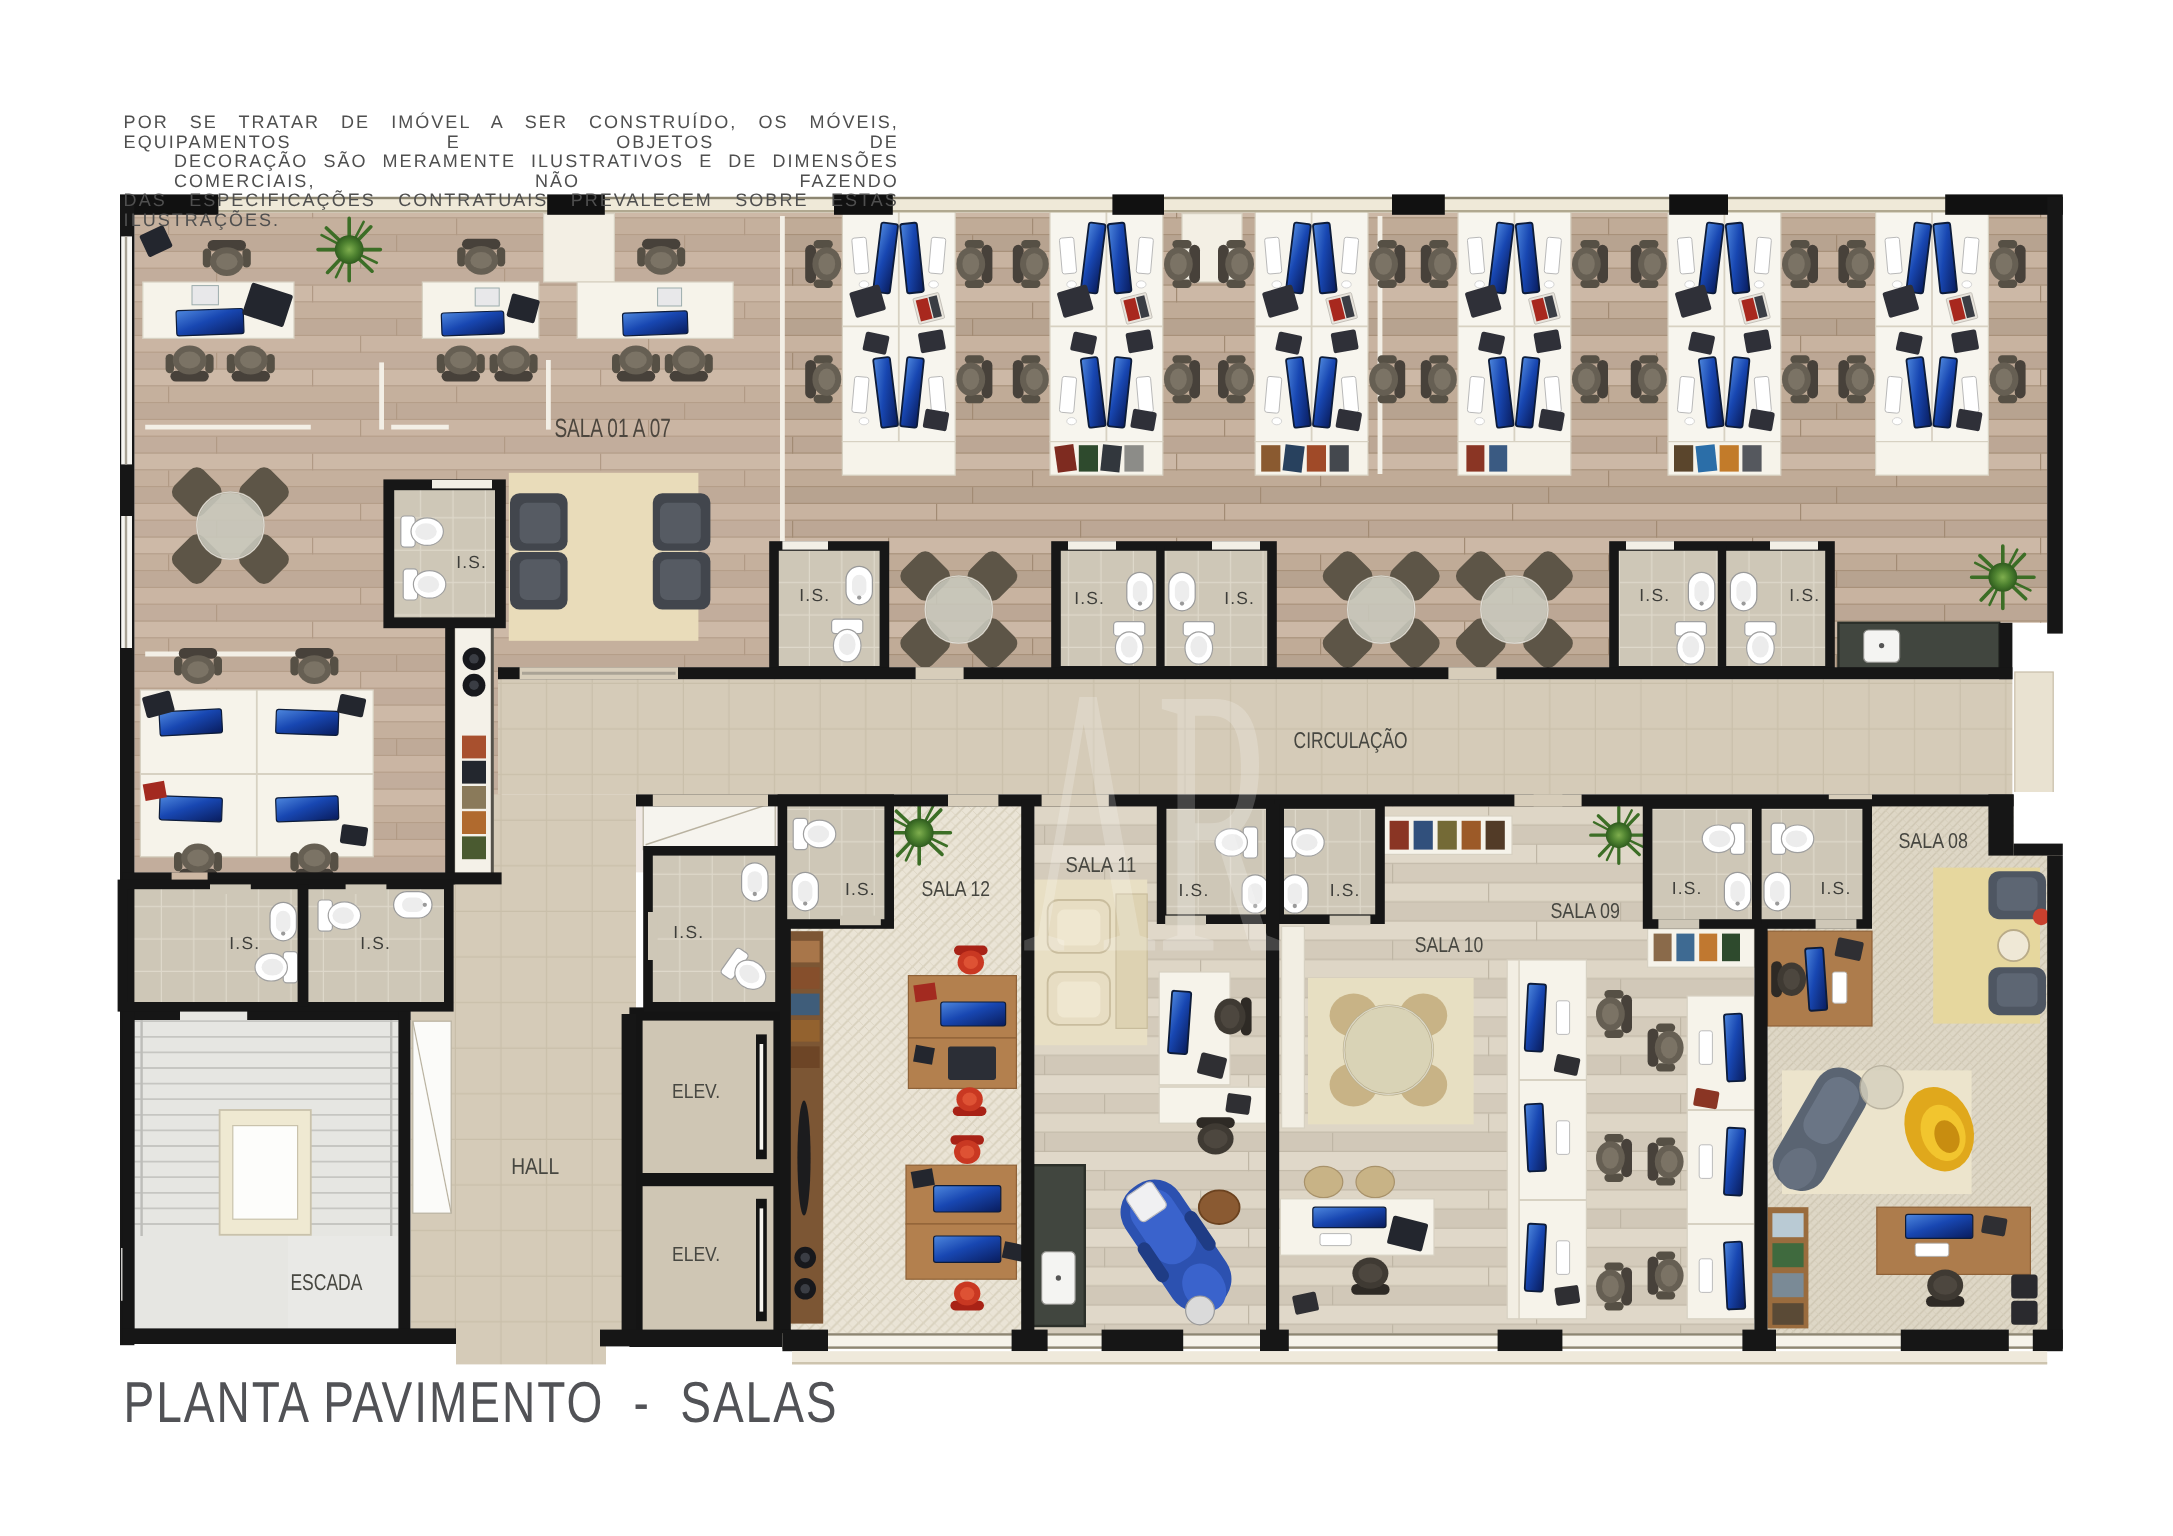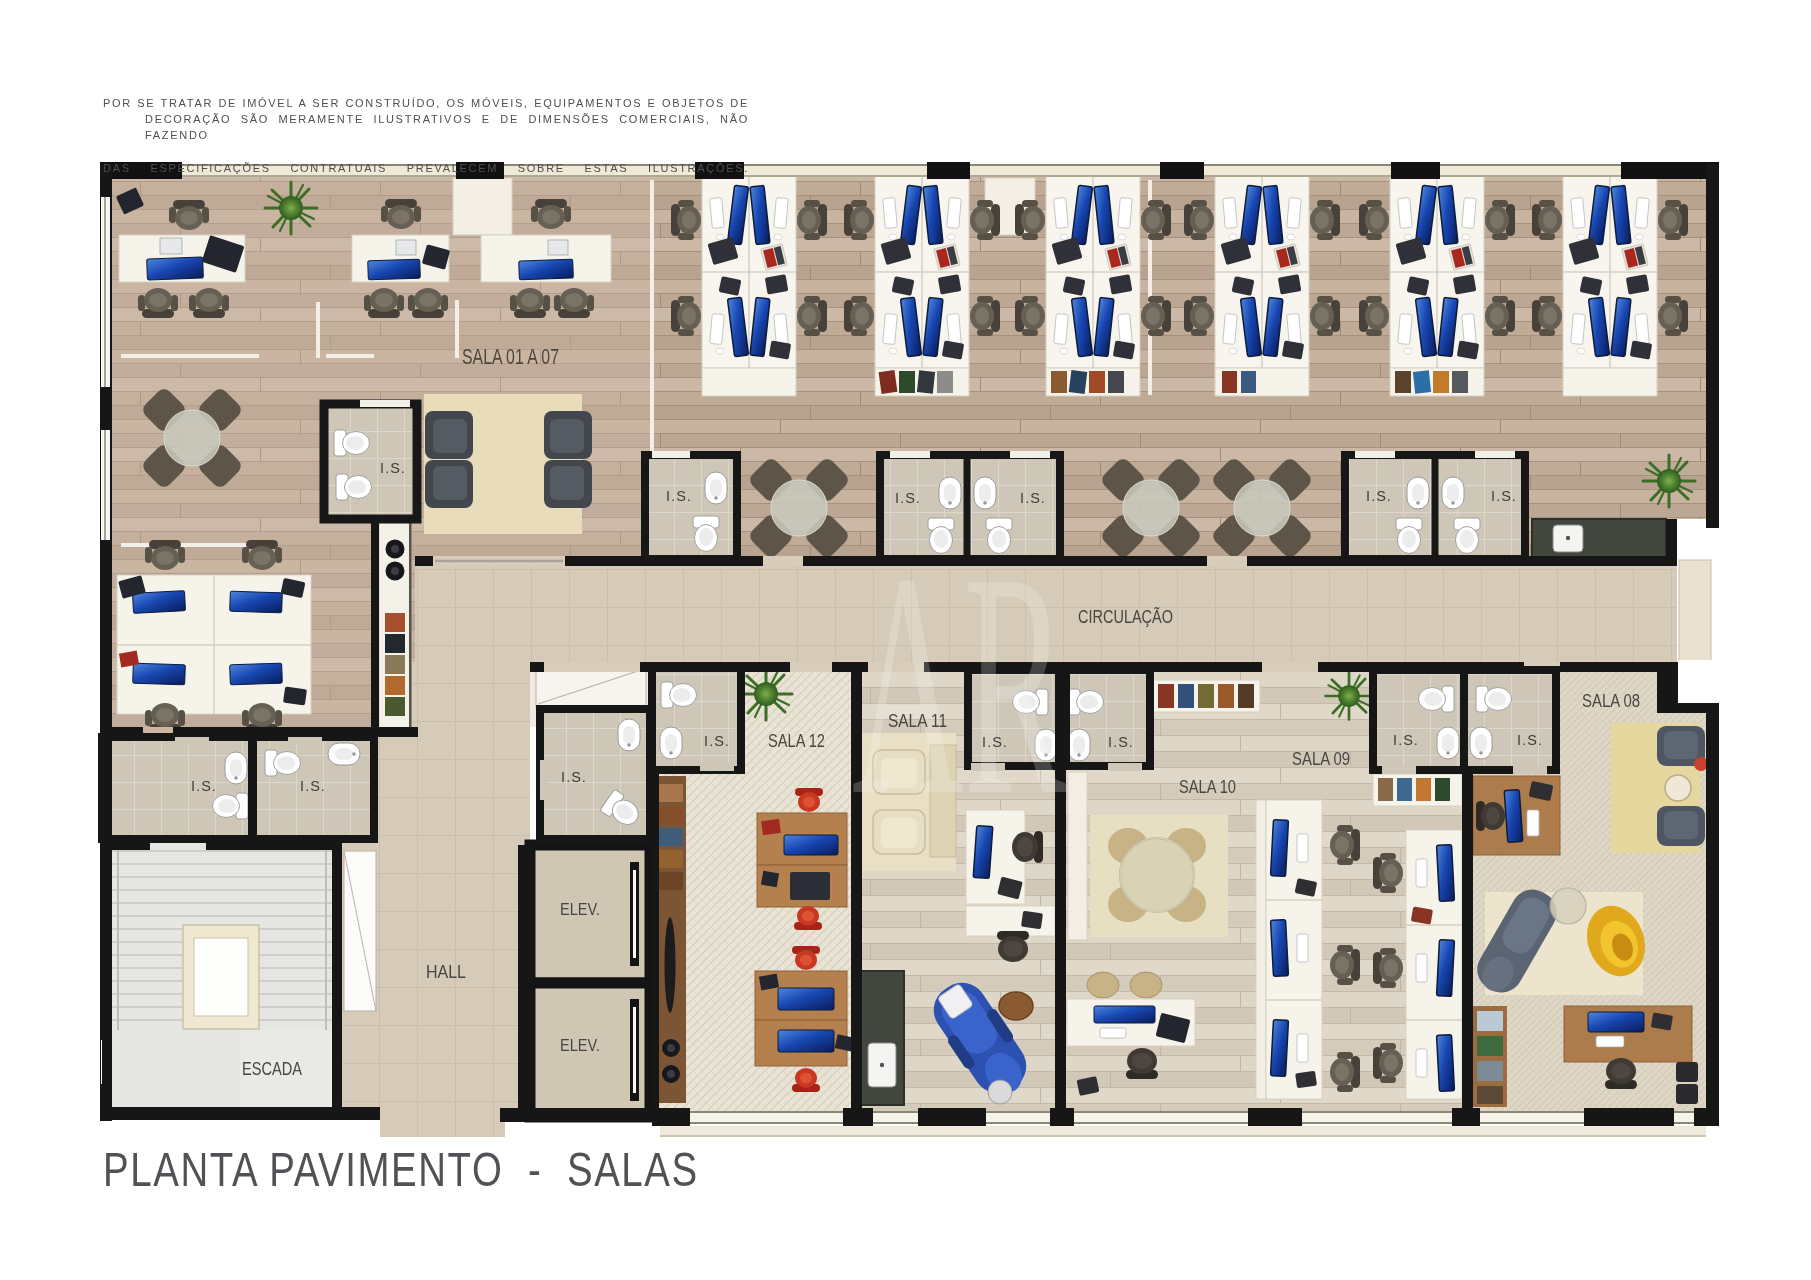--- a/index.html
+++ b/index.html
@@ -963,20 +963,20 @@
   <text x="995" y="747" font-size="14.5" letter-spacing="1" text-anchor="middle" fill="#3e3e3a">I.S.</text>
 
   <text x="1121" y="747" font-size="14.5" letter-spacing="1" text-anchor="middle" fill="#3e3e3a">I.S.</text>
 
   <text x="1406" y="745" font-size="14.5" letter-spacing="1" text-anchor="middle" fill="#3e3e3a">I.S.</text>
 
   <text x="1530" y="745" font-size="14.5" letter-spacing="1" text-anchor="middle" fill="#3e3e3a">I.S.</text>
 </g>
 </svg>
 
-<div style="position:absolute;left:103px;top:95px;width:646px;color:#4f4f4f;font-size:11px;line-height:16.2px;letter-spacing:1.7px;">
+<div style="position:absolute;left:103px;top:95px;width:646px;color:#4f4f4f;font-size:15px;line-height:16.2px;letter-spacing:1.7px;">
   <div style="text-align:justify;text-align-last:justify;">POR SE TRATAR DE IMÓVEL A SER CONSTRUÍDO, OS MÓVEIS, EQUIPAMENTOS E OBJETOS DE</div>
   <div style="text-align:justify;text-align-last:justify;padding-left:42px;">DECORAÇÃO SÃO MERAMENTE ILUSTRATIVOS E DE DIMENSÕES COMERCIAIS, NÃO FAZENDO</div>
-  <div style="text-align:justify;text-align-last:justify;margin-top:16px;">DAS ESPECIFICAÇÕES CONTRATUAIS PREVALECEM SOBRE ESTAS ILUSTRAÇÕES.</div>
+  <div style="text-align:justify;text-align-last:justify;">DAS ESPECIFICAÇÕES CONTRATUAIS PREVALECEM SOBRE ESTAS ILUSTRAÇÕES.</div>
 </div>
 
 <div style="position:absolute;left:103px;top:1142px;color:#515256;font-size:48px;letter-spacing:2px;transform:scale(0.80,1);transform-origin:0 0;white-space:nowrap;">PLANTA PAVIMENTO&nbsp;&nbsp;-&nbsp;&nbsp;SALAS</div>
 </div>
 
 </body></html>

